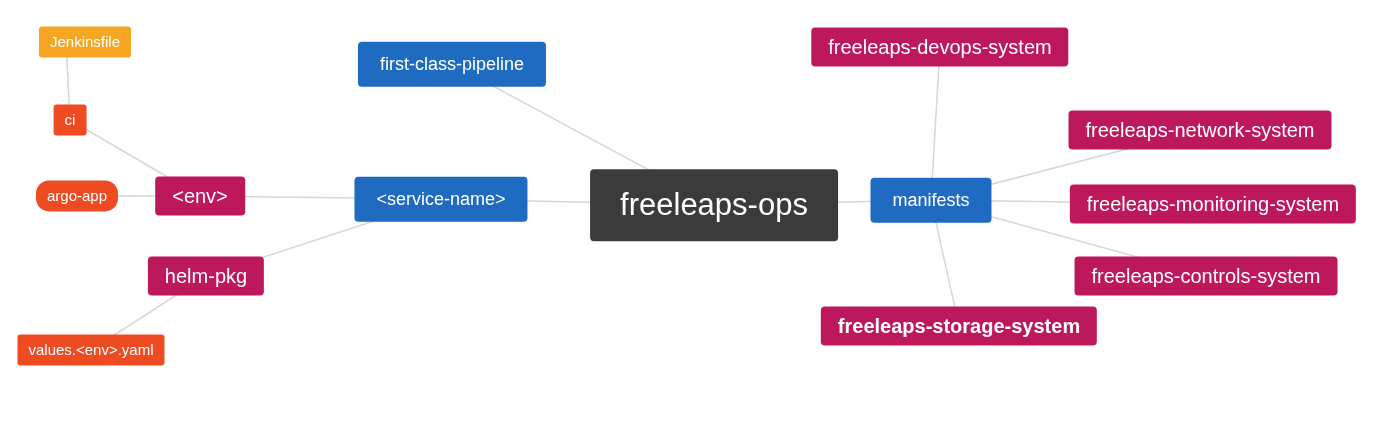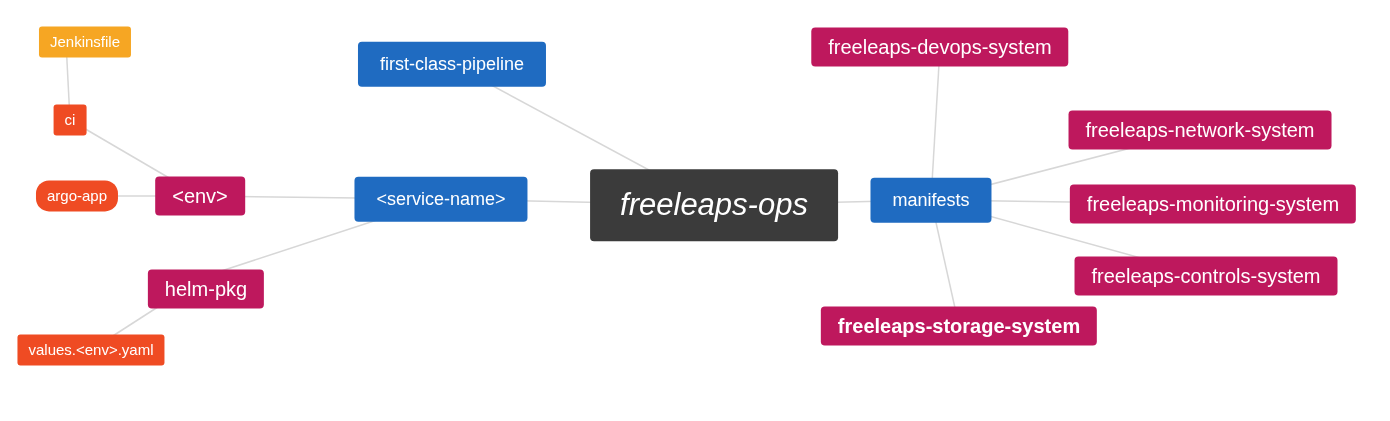--- a/index.html
+++ b/index.html
@@ -35,34 +35,34 @@
     z-index: 1;
     line-height: 1.15;
     cursor: default;
   }
   
   .sm { font-size: 15px; padding: 7px 11px; border-radius: 3px; }
   .md { font-size: 20px; padding: 8px 17px; }
   .lg { font-size: 18px; padding: 12px 22px; }
   .xl { font-size: 31px; padding: 18px 30px; }
   
-  .dark   { background: #3b3b3b; font-style: italic; }
+  .dark   { background: #3b3b3b; }
   .blue   { background: #1f6bc1; }
   .green  { background: #be185d; }
   .red    { background: #ef4b23; }
   .orange { background: #f6a623; }
   
   #n-jenkinsfile        { left: 66px;   top: 42px; margin-left: 19px;  }
   #n-ci                 { left: 70px;   top: 120px; }
   #n-argo-app           { left: 77px;   top: 196px; border-radius: 13px; }
   #n-env                { left: 200px;  top: 196px; }
   #n-first-class-pipeline { left: 452px; top: 64px; }
   #n-service-name       { left: 441px;  top: 199px; }
   #n-freeleaps-ops      { left: 714px;  top: 205px; }
-  #n-helm-pkg           { left: 206px;  top: 276px; margin-top: 13px; }
+  #n-helm-pkg           { left: 206px;  top: 276px; }
   #n-values-env-yaml    { left: 91px;   top: 350px; }
   #n-manifests          { left: 931px;  top: 200px; }
   #n-devops-system      { left: 940px;  top: 47px;  }
   #n-network-system     { left: 1200px; top: 130px; text-align: right; }
   #n-monitoring-system  { left: 1213px; top: 204px; }
   #n-controls-system    { left: 1206px; top: 276px; }
   #n-storage-system     { left: 959px;  top: 326px; font-weight: bold; }
 </style>
 </head>
 <body>

